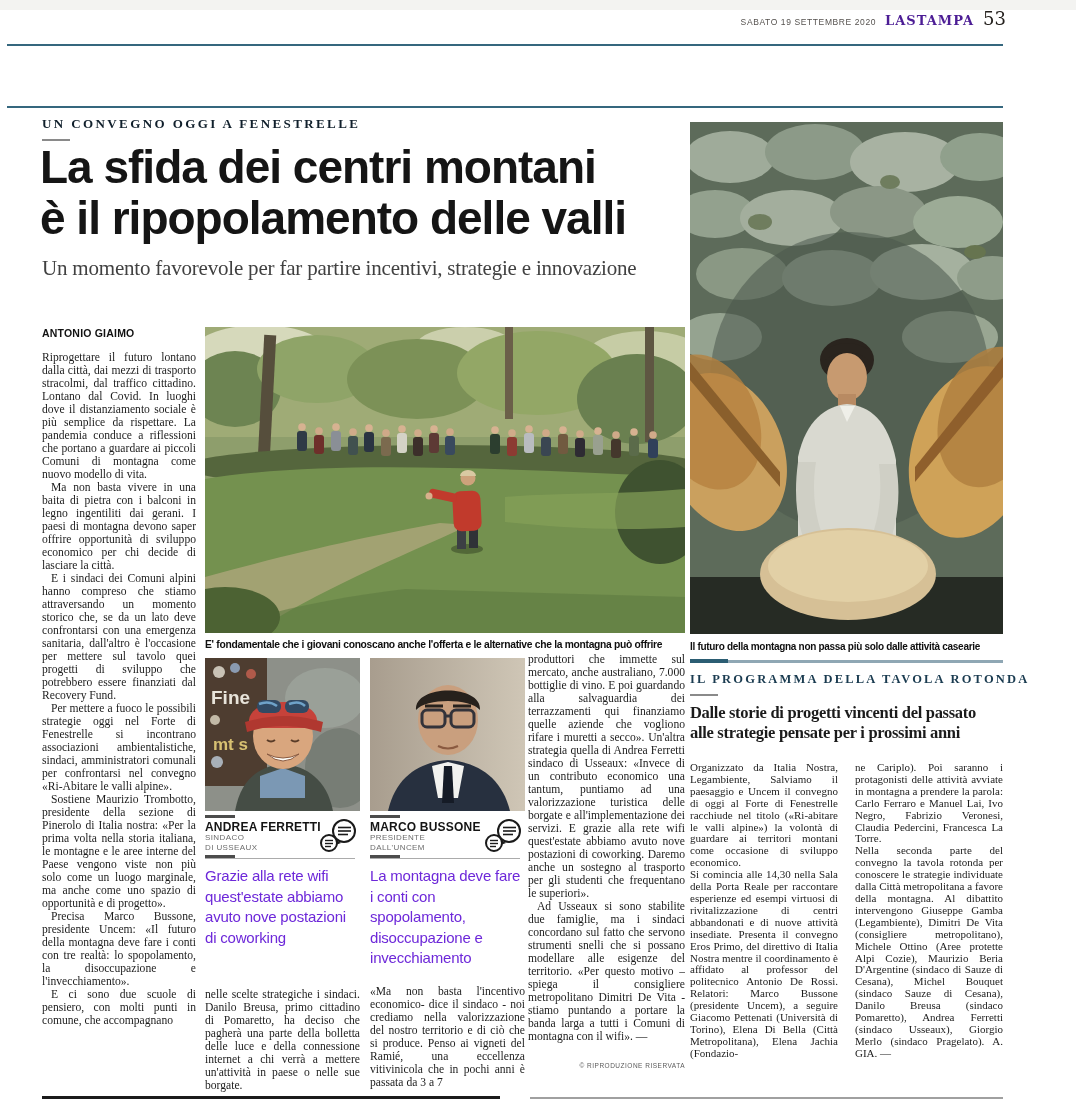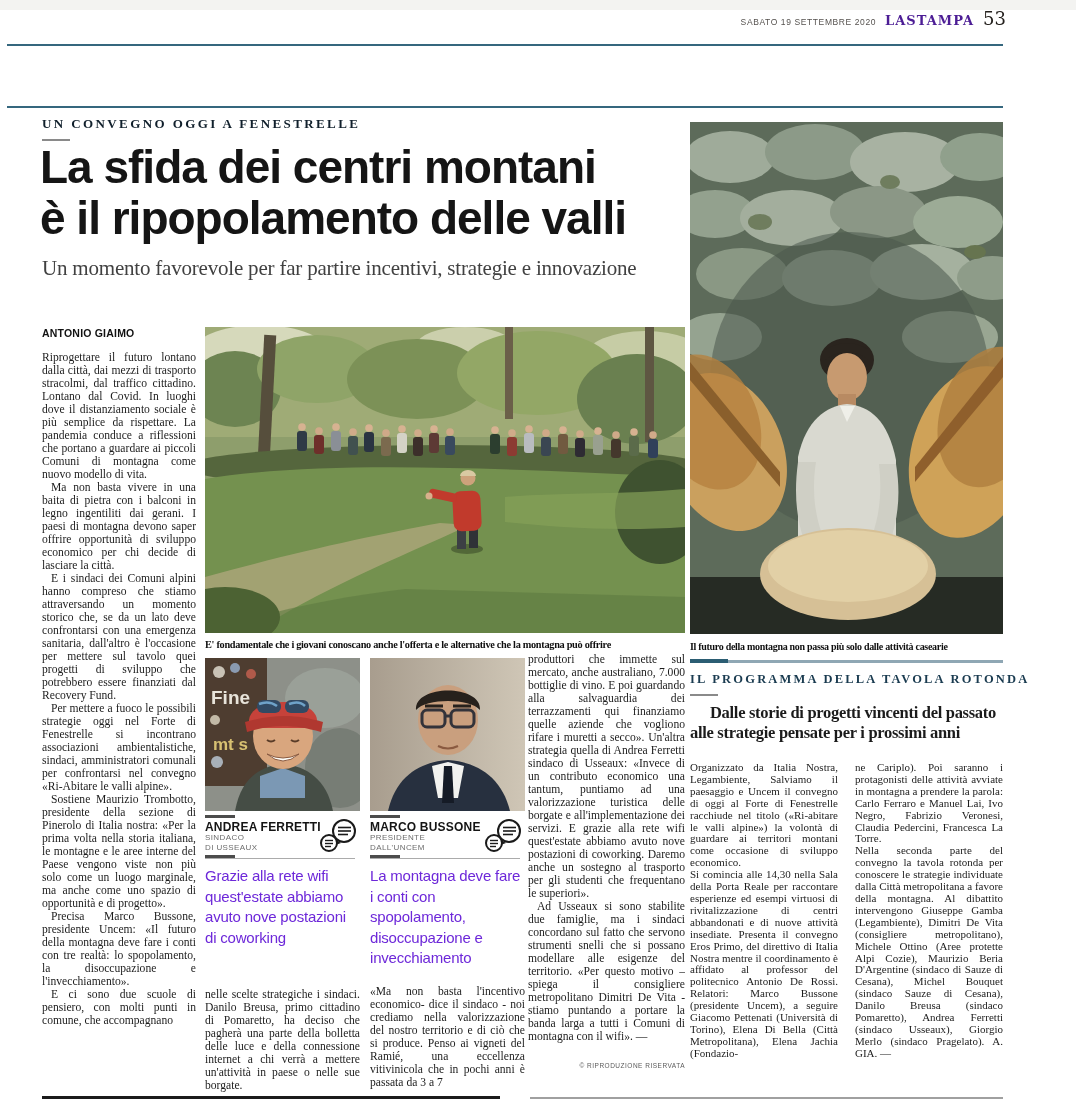--- a/index.html
+++ b/index.html
@@ -20,21 +20,21 @@
             letter-spacing:-1px;color:#151515;}
   .subhead{font-family:"Liberation Serif",serif;font-size:21px;color:#414141;letter-spacing:-.2px;}
   .byline{font-family:"Liberation Sans",sans-serif;font-weight:bold;font-size:10.5px;color:#111;letter-spacing:.2px;}
   
   .bodycol{font-size:11.6px;line-height:13px;text-align:justify;color:#1c1c1c;overflow:hidden;}
   .bodycol p{margin:0;}
   .bodycol p + p{text-indent:9px;}
   .progcol{font-size:11px;line-height:11.9px;text-align:justify;color:#1c1c1c;overflow:hidden;}
   .progcol p{margin:0;}
   
-  .caption{font-family:Liberation Serif, serif;font-weight:bold;color:#0f0f0f;letter-spacing:-.3px;}
+  .caption{font-family:Liberation Sans, sans-serif;font-weight:bold;color:#0f0f0f;letter-spacing:-.3px;}
   
   .pname{font-family:"Liberation Sans",sans-serif;font-weight:bold;font-size:12px;color:#141414;letter-spacing:.2px;}
   .prole{font-family:"Liberation Sans",sans-serif;font-size:8px;color:#6d6d6d;letter-spacing:.4px;line-height:10px;}
   .pquote{font-family:"Liberation Sans",sans-serif;font-size:15px;line-height:20.5px;color:#6d28d9;letter-spacing:-.2px;}
   .mini-rule-dark{background:#4c4c4c;height:3px;width:30px;}
   .thin-rule{background:#ababab;height:1px;}
   
   .prog-kicker{font-family:"Liberation Serif",serif;font-weight:bold;font-size:12.5px;letter-spacing:2.2px;color:#1a3b50;}
   .prog-title{font-family:"Liberation Serif",serif;font-weight:bold;font-size:16.5px;line-height:20px;color:#1b1b1b;letter-spacing:-.3px;}
   .copyright{font-family:"Liberation Sans",sans-serif;font-size:6.5px;color:#5a5a5a;letter-spacing:.5px;text-align:right;}
@@ -354,21 +354,21 @@
   <div class="abs pquote" style="left:370px;top:866px;width:153px;">La montagna deve fare i conti con spopolamento, disoccupazione e invecchiamento</div>
   <div class="abs bodycol" style="left:370px;top:985px;width:155px;height:113px;">
       <p>«Ma non basta l'incentivo economico- dice il sindaco - noi crediamo nella valorizzazione del nostro territorio e di ciò che si produce. Penso ai vigneti del Ramié, una eccellenza vitivinicola che in pochi anni è passata da 3 a 7</p>
     </div>
 
   <div class="abs" style="left:690px;top:660px;width:313px;height:3px;background:#8fa7b4;"></div>
   <div class="abs" style="left:690px;top:659px;width:38px;height:4px;background:#2b5d73;"></div>
   <div class="abs prog-kicker" style="left:690px;top:672px;">IL PROGRAMMA DELLA TAVOLA ROTONDA</div>
   <div class="abs kicker-underline" style="left:690px;top:694px;"></div>
   <div class="abs prog-title" style="left:690px;top:703px;width:320px;">
-    <span style="display:block;margin-left:20px;">Dalle storie di progetti vincenti del passato</span>
+    <span style="display:block;">Dalle storie di progetti vincenti del passato</span>
     <span style="display:block;">alle strategie pensate per i prossimi anni</span>
   </div>
   <div class="abs progcol" style="left:690px;top:762px;width:148px;height:330px;">
       <p>Organizzato da Italia Nostra, Legambiente, Salviamo il paesaggio e Uncem il convegno di oggi al Forte di Fenestrelle racchiude nel titolo («Ri-abitare le valli alpine») la volontà di guardare ai territori montani come occasione di sviluppo economico.</p>
       <p>Si comincia alle 14,30 nella Sala della Porta Reale per raccontare esperienze ed esempi virtuosi di rivitalizzazione di centri abbandonati e di nuove attività insediate. Presenta il convegno Eros Primo, del direttivo di Italia Nostra mentre il coordinamento è affidato al professor del politecnico Antonio De Rossi. Relatori: Marco Bussone (presidente Uncem), a seguire Giacomo Pettenati (Università di Torino), Elena Di Bella (Città Metropolitana), Elena Jachia (Fondazio-</p>
     </div>
   <div class="abs progcol" style="left:855px;top:762px;width:148px;height:330px;">
       <p>ne Cariplo). Poi saranno i protagonisti delle attività avviate in montagna a prendere la parola: Carlo Ferraro e Manuel Lai, Ivo Negro, Fabrizio Veronesi, Claudia Pedercini, Francesca La Torre.</p>
       <p>Nella seconda parte del convegno la tavola rotonda per conoscere le strategie individuate dalla Città metropolitana a favore della montagna. Al dibattito intervengono Giuseppe Gamba (Legambiente), Dimitri De Vita (consigliere metropolitano), Michele Ottino (Aree protette Alpi Cozie), Maurizio Beria D'Argentine (sindaco di Sauze di Cesana), Michel Bouquet (sindaco Sauze di Cesana), Danilo Breusa (sindaco Pomaretto), Andrea Ferretti (sindaco Usseaux), Giorgio Merlo (sindaco Pragelato). A. GIA. —</p>
     </div>

